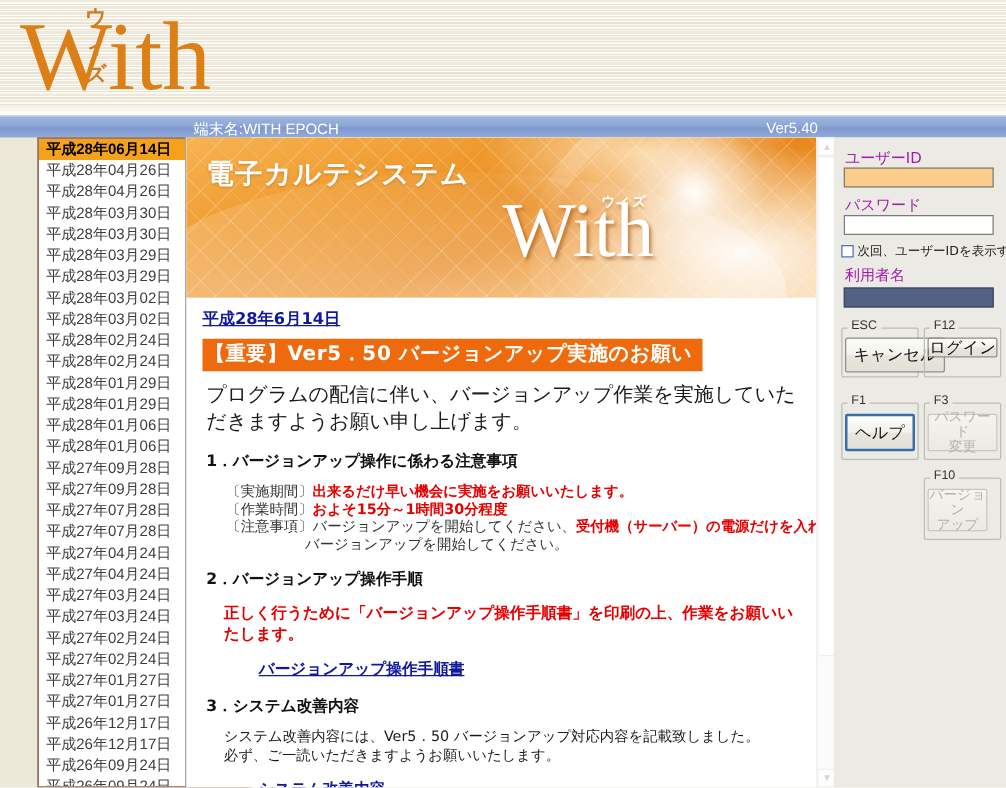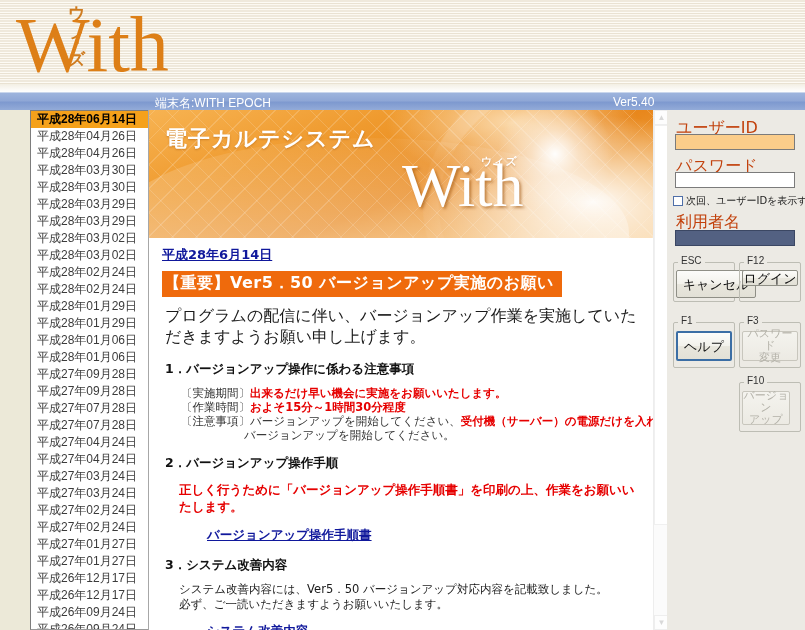--- a/index.html
+++ b/index.html
@@ -217,21 +217,21 @@
     position:absolute;left:50%;top:50%;transform:translate(-50%,-50%);
     font-size:8px;color:#d8d8d8;line-height:8px;
   }
 
   
   #rightpanel{
     position:absolute;left:667px;top:110px;width:138px;height:520px;
     background:#eceae4;
   }
   .fld-label{
-    font-size:16px;color:#c2410c;font-family:"DejaVu Sans",sans-serif;
+    font-size:12px;color:#a21caf;font-family:"DejaVu Sans",sans-serif;
   }
   #userid-label{position:absolute;left:9px;top:8px;}
   #userid-input{
     position:absolute;left:8px;top:24px;width:120px;height:16px;
     background:#fbcd8a;border:1px solid #7b7b7b;box-sizing:border-box;
     font-size:12px;padding:0 2px;color:#000;
     font-family:"DejaVu Sans",sans-serif;outline:none;
   }
   #pw-label{position:absolute;left:9px;top:46px;}
   #pw-input{

